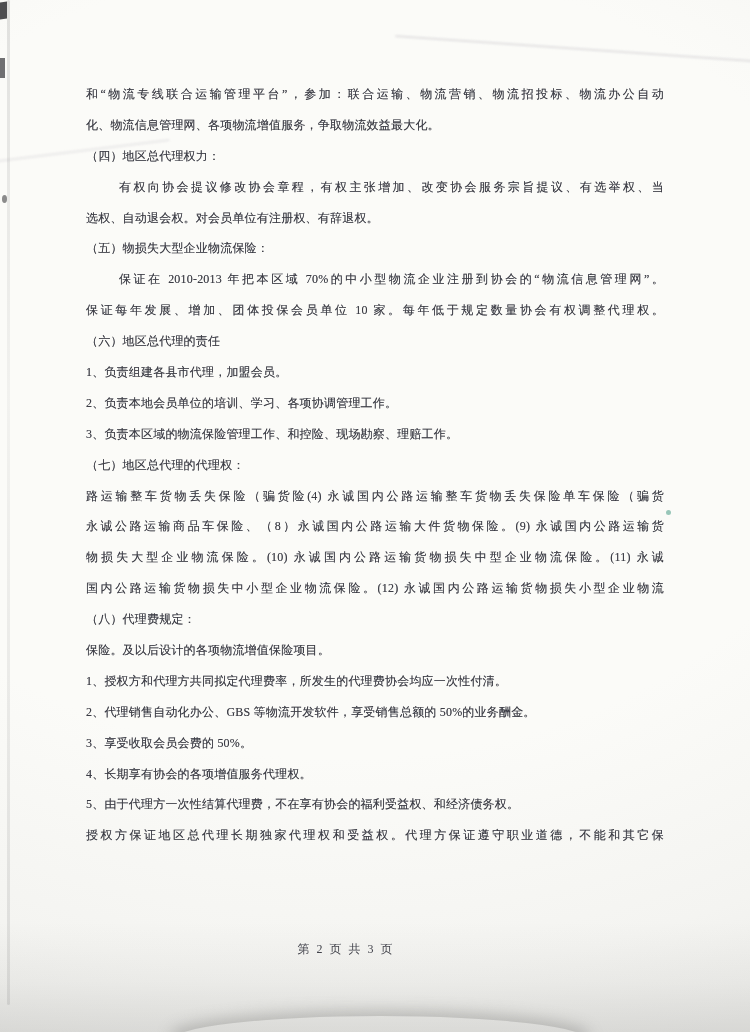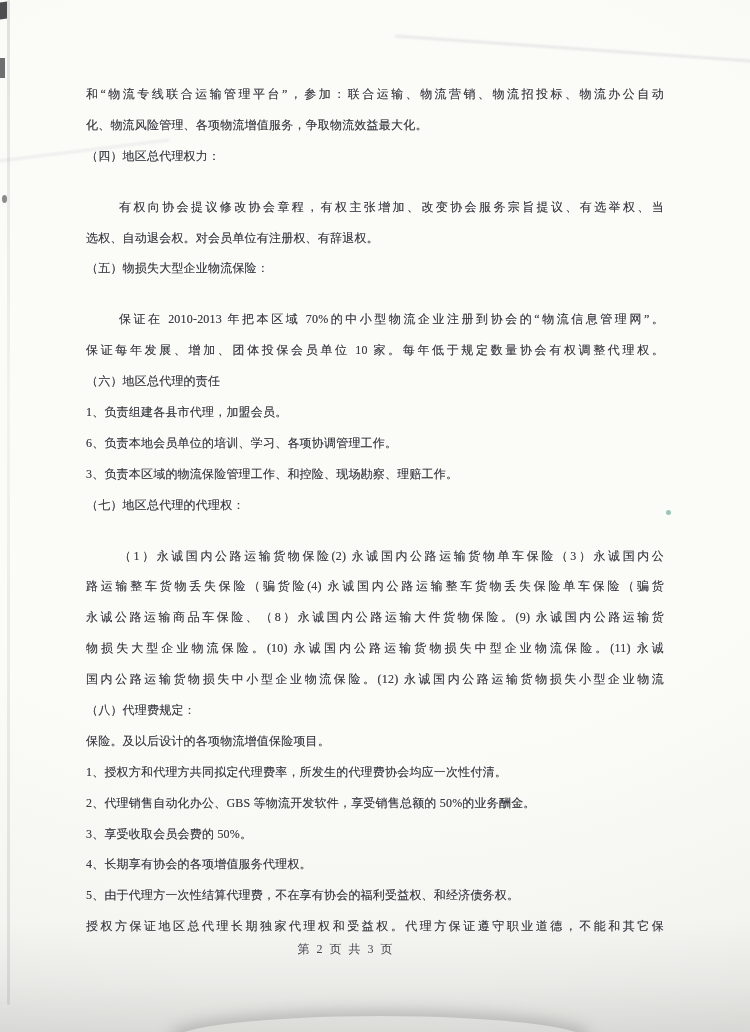--- a/index.html
+++ b/index.html
@@ -69,21 +69,21 @@
     white-space:nowrap;
     letter-spacing:0.2px;
     text-shadow:0 0 0.6px rgba(60,61,70,0.55);
   }
   .line.justify{
     white-space:normal;
     text-align:justify;
     text-align-last:justify;
     overflow:hidden;
   }
-  .line.indent{text-indent:33px;margin-top:20px;}
+  .line.indent{text-indent:33px;}
   .footer{
     position:absolute;left:86px;top:941px;width:520px;
     text-align:center;
     font-size:12px;
     line-height:16px;
     letter-spacing:2px;
     color:var(--text-color);
   }
 </style>
 </head>
@@ -93,33 +93,32 @@
   <div class="crease"></div>
   <div class="crease2"></div>
   <div class="left-edge"></div>
   <div class="mark mark1"></div>
   <div class="mark mark2"></div>
   <div class="mark mark3"></div>
   <div class="speck"></div>
 
   <div class="textblock">
       <div class="line justify">和“物流专线联合运输管理平台”，参加：联合运输、物流营销、物流招投标、物流办公自动</div>
-      <div class="line">化、物流风险管理、各项物流增值服务，争取物流效益最大化。</div>
+      <div class="line">化、物流信息管理网、各项物流增值服务，争取物流效益最大化。</div>
       <div class="line">（四）地区总代理权力：</div>
       <div class="line indent justify">有权向协会提议修改协会章程，有权主张增加、改变协会服务宗旨提议、有选举权、当</div>
       <div class="line">选权、自动退会权。对会员单位有注册权、有辞退权。</div>
       <div class="line">（五）物损失大型企业物流保险：</div>
       <div class="line indent justify">保证在 2010-2013 年把本区域 70%的中小型物流企业注册到协会的“物流信息管理网”。</div>
       <div class="line justify">保证每年发展、增加、团体投保会员单位 10 家。每年低于规定数量协会有权调整代理权。</div>
       <div class="line">（六）地区总代理的责任</div>
       <div class="line">1、负责组建各县市代理，加盟会员。</div>
-      <div class="line">6、负责本地会员单位的培训、学习、各项协调管理工作。</div>
+      <div class="line">2、负责本地会员单位的培训、学习、各项协调管理工作。</div>
       <div class="line">3、负责本区域的物流保险管理工作、和控险、现场勘察、理赔工作。</div>
       <div class="line">（七）地区总代理的代理权：</div>
-      <div class="line indent justify">（1）永诚国内公路运输货物保险(2) 永诚国内公路运输货物单车保险（3）永诚国内公</div>
       <div class="line justify">路运输整车货物丢失保险（骗货险(4) 永诚国内公路运输整车货物丢失保险单车保险（骗货</div>
       <div class="line justify">永诚公路运输商品车保险、（8）永诚国内公路运输大件货物保险。(9) 永诚国内公路运输货</div>
       <div class="line justify">物损失大型企业物流保险。(10) 永诚国内公路运输货物损失中型企业物流保险。(11) 永诚</div>
       <div class="line justify">国内公路运输货物损失中小型企业物流保险。(12) 永诚国内公路运输货物损失小型企业物流</div>
       <div class="line">（八）代理费规定：</div>
       <div class="line">保险。及以后设计的各项物流增值保险项目。</div>
       <div class="line">1、授权方和代理方共同拟定代理费率，所发生的代理费协会均应一次性付清。</div>
       <div class="line">2、代理销售自动化办公、GBS 等物流开发软件，享受销售总额的 50%的业务酬金。</div>
       <div class="line">3、享受收取会员会费的 50%。</div>
       <div class="line">4、长期享有协会的各项增值服务代理权。</div>

